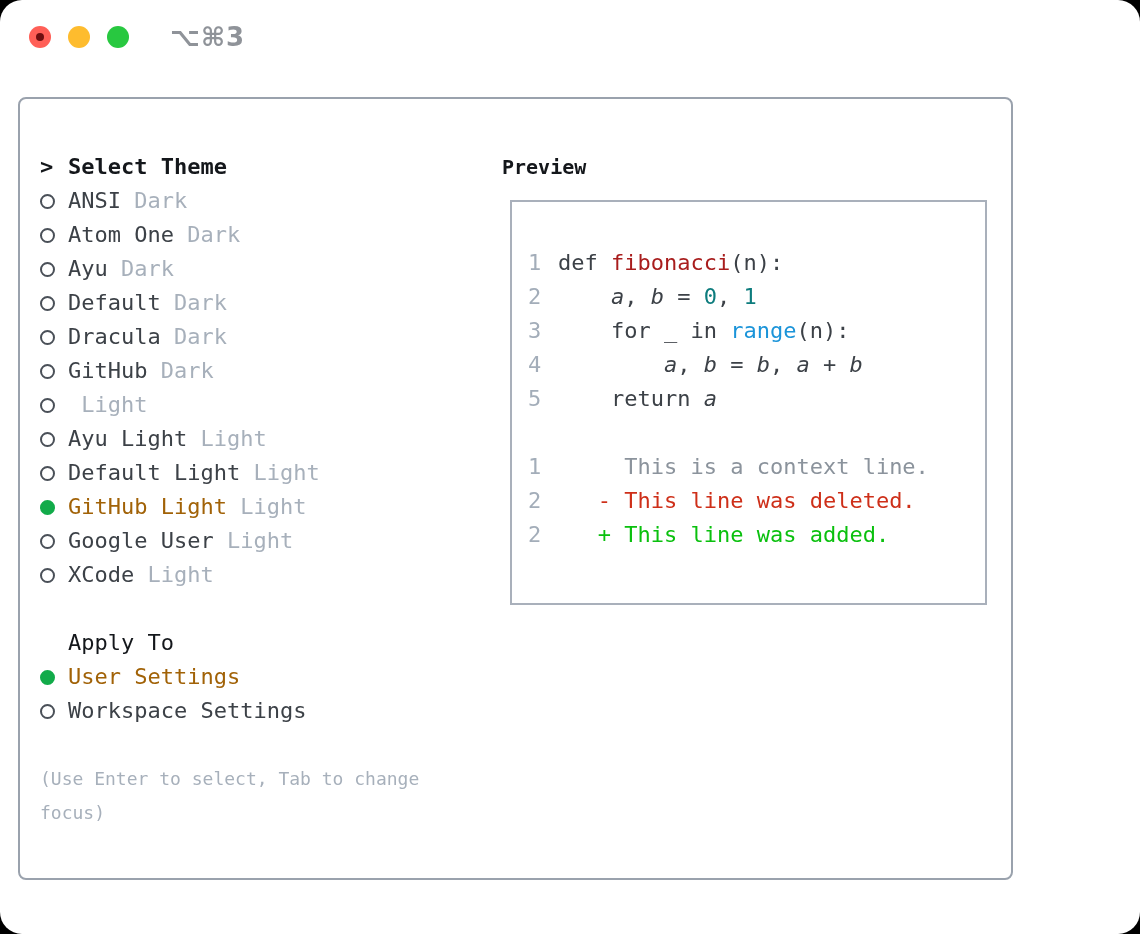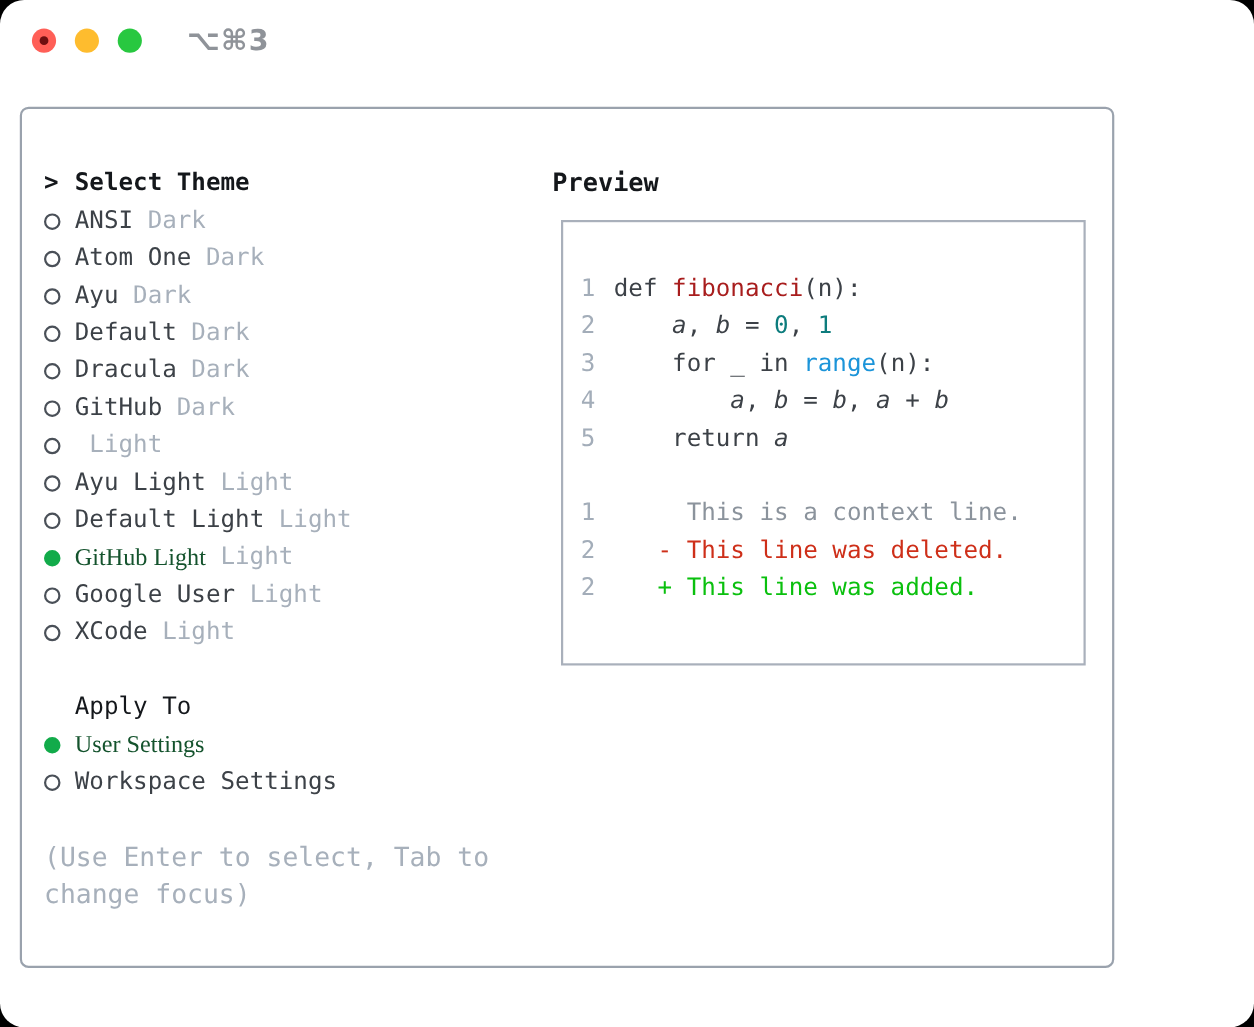--- a/index.html
+++ b/index.html
@@ -89,41 +89,41 @@
     margin-right: 13px;
     border: 2px solid #4a5058;
     border-radius: 50%;
     flex: 0 0 auto;
   }
   .radio.selected {
     border-color: #12ab4a;
     background: #12ab4a;
   }
   .opt-name { color: #3c4147; }
-  .opt-name.selected { color: #14532d; font-family: Liberation Serif, serif; }
+  .opt-name.selected { color: #a16207; }
   .opt-variant { color: #a7b0bb; text-align: center; }
   .gap-row { height: 34px; }
   .subhdr {
     padding-left: 28px;
     color: #14171b;
     height: 34px;
     line-height: 34px;
   }
   .hint {
     margin-top: 34px;
     width: 420px;
     color: #a7b0bb;
-    font-size: 24px;
+    font-size: 18px;
     line-height: 34px;
   }
   
   .preview-label {
     position: absolute;
     left: 482px; top: 51px;
-    font-size: 23px;
+    font-size: 20px;
     line-height: 34px;
     font-weight: bold;
     color: #14171b;
   }
   .preview-box {
     position: absolute;
     left: 490px; top: 101px;
     width: 473px; height: 401px;
     border: 2px solid #a9b0bb;
     background: #ffffff;

